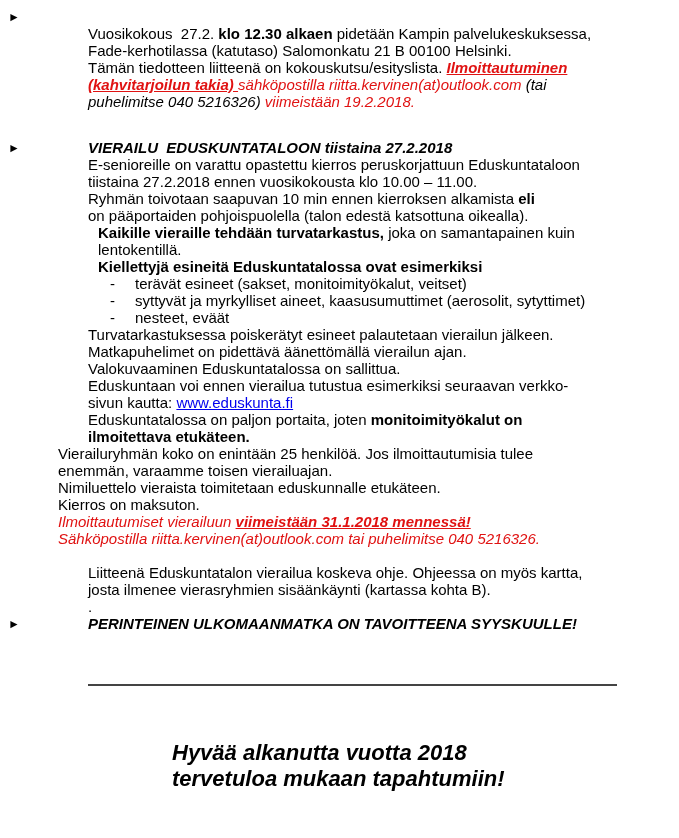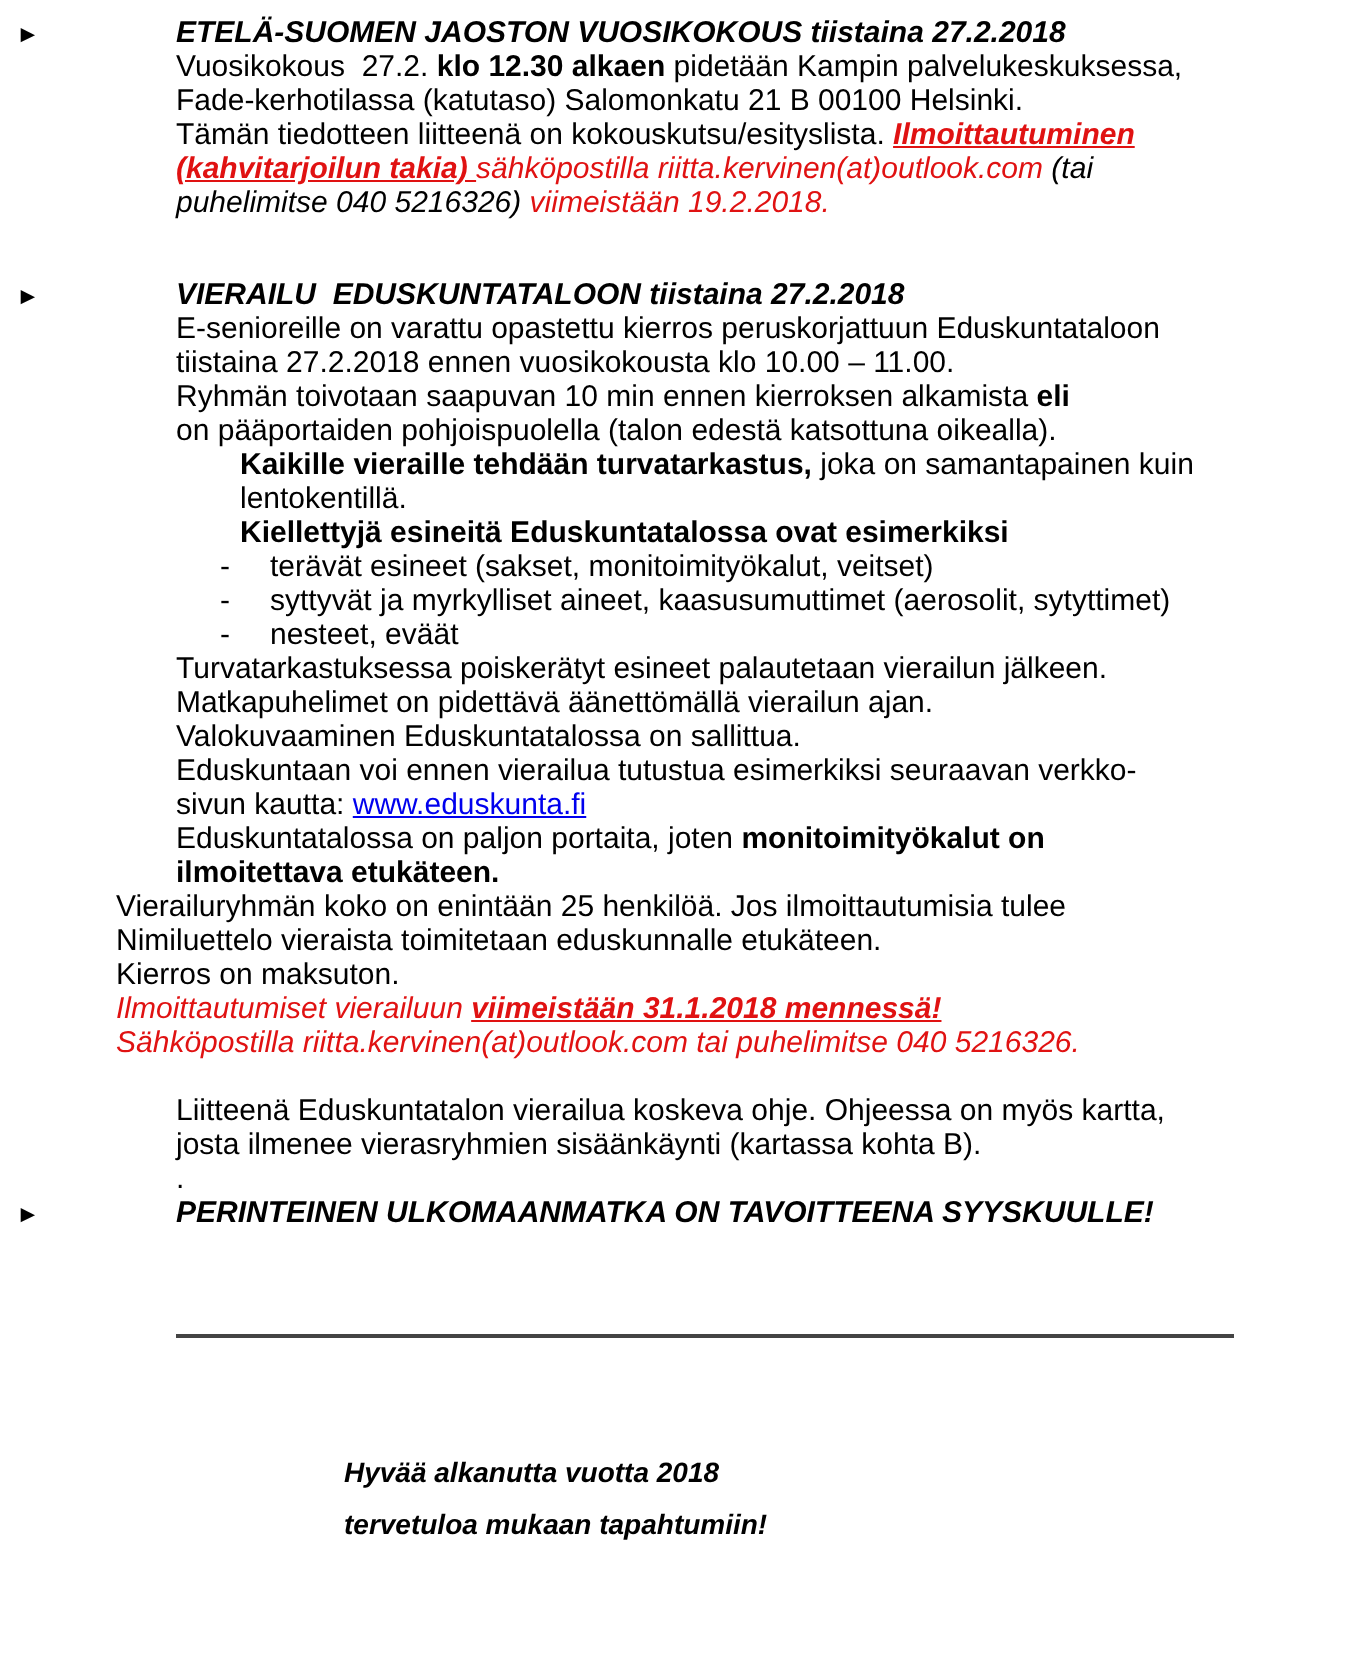--- a/index.html
+++ b/index.html
@@ -22,21 +22,21 @@
     height: 838px;
     padding: 8px 20px 0 88px;
   }
   .line {
     position: relative;
     line-height: 17px;
     white-space: pre-wrap;
     min-height: 17px;
   }
   .line.out { margin-left: -30px; }
-  .line.in  { margin-left: 32px; }
+  .line.in  { margin-left: 10px; }
   .line.li  { margin-left: 22px; }
   .li-hyphen { display: inline-block; width: 25px; }
   .bullet-marker {
     position: absolute;
     left: -80px;
     top: 1px;
     font-size: 12px;
     font-style: normal;
     font-weight: normal;
     color: #000;
@@ -46,33 +46,33 @@
   .run-hi { font-weight: bold; font-style: italic; }
   .run-red  { color: var(--red); font-weight: normal; font-style: italic; }
   .run-redu { color: var(--red); font-weight: bold; font-style: italic; text-decoration: underline; }
   .run-link { color: var(--link); text-decoration: underline; cursor: pointer; }
   .rule {
     height: 2px;
     width: 529px;
     background: var(--rule);
   }
   .closing .line {
-    font-size: 14px;
+    font-size: 22px;
     line-height: 26px;
     font-weight: bold;
     font-style: italic;
     margin-left: 84px;
   }
 </style>
 </head>
 <body>
 
 <div class="page">
   <div id="doc-body">
-      <div class="line"><span class="bullet-marker">►</span><span class="run-hi">ETELÄ-SUOMEN JAOSTON VUOSIKOKOUS tiistaina 27.2.2018</span></div>
+      <div class="line"><span class="bullet-marker">►</span></div>
       <div class="line"><span>Vuosikokous  27.2. </span><span class="run-b">klo 12.30 alkaen</span><span> pidetään Kampin palvelukeskuksessa,</span></div>
       <div class="line"><span>Fade-kerhotilassa (katutaso) Salomonkatu 21 B 00100 Helsinki.</span></div>
       <div class="line"><span>Tämän tiedotteen liitteenä on kokouskutsu/esityslista. </span><span class="run-redu">Ilmoittautuminen</span></div>
       <div class="line"><span class="run-redu">(kahvitarjoilun takia) </span><span class="run-red">sähköpostilla riitta.kervinen(at)outlook.com</span><span class="run-i"> (tai</span></div>
       <div class="line"><span class="run-i">puhelimitse 040 5216326) </span><span class="run-red">viimeistään 19.2.2018.</span></div>
       <div style="height: 29px;"></div>
       <div class="line"><span class="bullet-marker">►</span><span class="run-hi">VIERAILU  EDUSKUNTATALOON tiistaina 27.2.2018</span></div>
       <div class="line"><span>E-senioreille on varattu opastettu kierros peruskorjattuun Eduskuntataloon</span></div>
       <div class="line"><span>tiistaina 27.2.2018 ennen vuosikokousta klo 10.00 – 11.00.</span></div>
       <div class="line"><span>Ryhmän toivotaan saapuvan 10 min ennen kierroksen alkamista </span><span class="run-b">eli</span></div>
@@ -84,20 +84,21 @@
       <div class="line li"><span class="li-hyphen">-</span><span>syttyvät ja myrkylliset aineet, kaasusumuttimet (aerosolit, sytyttimet)</span></div>
       <div class="line li"><span class="li-hyphen">-</span><span>nesteet, eväät</span></div>
       <div class="line"><span>Turvatarkastuksessa poiskerätyt esineet palautetaan vierailun jälkeen.</span></div>
       <div class="line"><span>Matkapuhelimet on pidettävä äänettömällä vierailun ajan.</span></div>
       <div class="line"><span>Valokuvaaminen Eduskuntatalossa on sallittua.</span></div>
       <div class="line"><span>Eduskuntaan voi ennen vierailua tutustua esimerkiksi seuraavan verkko-</span></div>
       <div class="line"><span>sivun kautta: </span><span class="run-link">www.eduskunta.fi</span></div>
       <div class="line"><span>Eduskuntatalossa on paljon portaita, joten </span><span class="run-b">monitoimityökalut on</span></div>
       <div class="line"><span class="run-b">ilmoitettava etukäteen.</span></div>
       <div class="line out"><span>Vierailuryhmän koko on enintään 25 henkilöä. Jos ilmoittautumisia tulee</span></div>
+      <div class="line out"><span>enemmän, varaamme toisen vierailuajan.</span></div>
       <div class="line out"><span>Nimiluettelo vieraista toimitetaan eduskunnalle etukäteen.</span></div>
       <div class="line out"><span>Kierros on maksuton.</span></div>
       <div class="line out"><span class="run-red">Ilmoittautumiset vierailuun </span><span class="run-redu">viimeistään 31.1.2018 mennessä!</span></div>
       <div class="line out"><span class="run-red">Sähköpostilla riitta.kervinen(at)outlook.com tai puhelimitse 040 5216326.</span></div>
       <div style="height: 17px;"></div>
       <div class="line"><span>Liitteenä Eduskuntatalon vierailua koskeva ohje. Ohjeessa on myös kartta,</span></div>
       <div class="line"><span>josta ilmenee vierasryhmien sisäänkäynti (kartassa kohta B).</span></div>
       <div class="line"><span>.</span></div>
       <div class="line"><span class="bullet-marker">►</span><span class="run-hi">PERINTEINEN ULKOMAANMATKA ON TAVOITTEENA SYYSKUULLE!</span></div>
       <div style="height: 52px;"></div>

